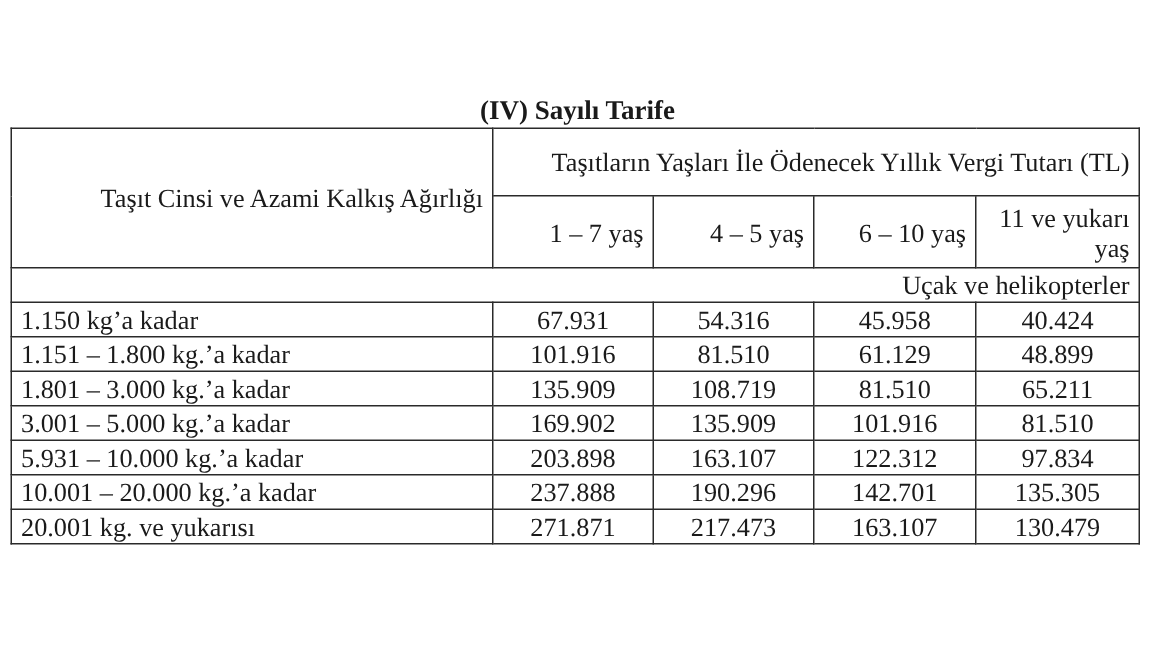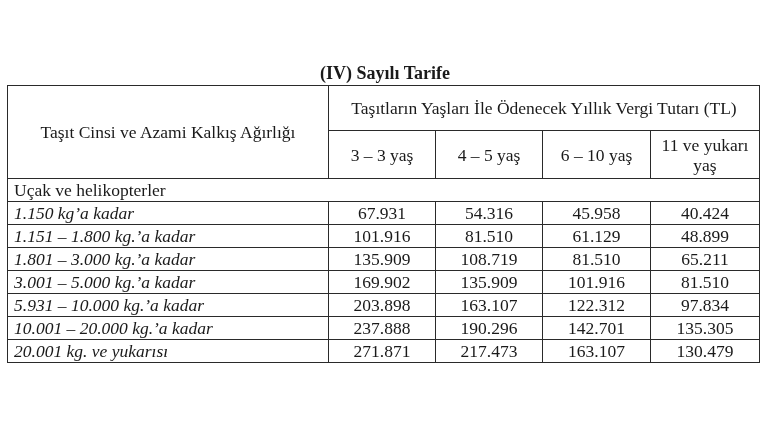--- a/index.html
+++ b/index.html
@@ -32,20 +32,21 @@
       width: 752px;
       border-collapse: collapse;
       table-layout: fixed;
       font-size: 17.5px;
     }
     table.tarife td, table.tarife th {
       border: 1.5px solid #2a2a2a;
       padding: 0 6px;
       font-weight: normal;
       line-height: 20px;
+      text-align: right;
     }
     col.c0 { width: 321px; }
     col.c1 { width: 107px; }
     col.c2 { width: 107px; }
     col.c3 { width: 108px; }
     col.c4 { width: 109px; }
     .hdr-main {
       text-align: center;
       vertical-align: middle;
       height: 92px;
@@ -63,21 +64,20 @@
     .section-row td {
       height: 22px;
       text-align: left;
       margin-top: 21px;
     }
     .data-row td {
       height: 22px;
     }
     .data-row td.label {
       text-align: left;
-      font-style: italic;
     }
     .data-row td.num {
       text-align: center;
     }
   </style>
 </head>
 <body>
 
 <div class="title">(IV) Sayılı Tarife</div>
 
@@ -88,21 +88,21 @@
       <col class="c2">
       <col class="c3">
       <col class="c4">
   </colgroup>
   <tbody>
       <tr>
     <th rowspan="2" class="hdr-main">Taşıt Cinsi ve Azami Kalkış Ağırlığı</th>
     <th colspan="4" class="hdr-group">Taşıtların Yaşları İle Ödenecek Yıllık Vergi Tutarı (TL)</th>
   </tr>
   <tr>
-    <th class="hdr-age">3 – 3 yaş</th>
+    <th class="hdr-age">1 – 7 yaş</th>
     <th class="hdr-age">4 – 5 yaş</th>
     <th class="hdr-age">6 – 10 yaş</th>
     <th class="hdr-age">11 ve yukarı yaş</th>
   </tr>
   <tr class="section-row">
     <td colspan="5">Uçak ve helikopterler</td>
   </tr>
 
   <tr class="data-row">
     <td class="label">1.150 kg’a kadar</td>

